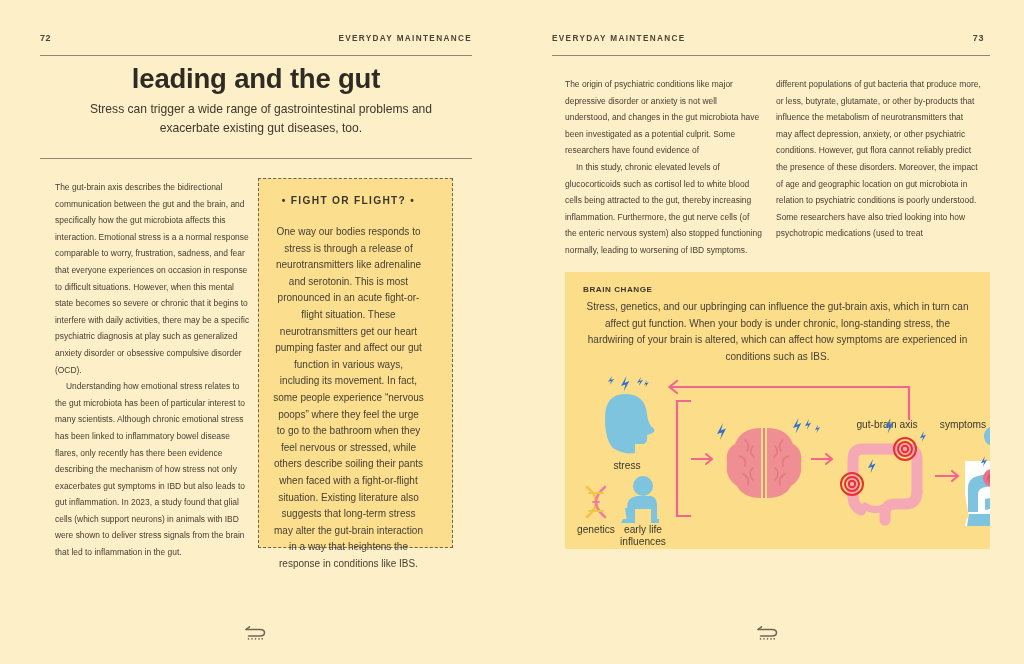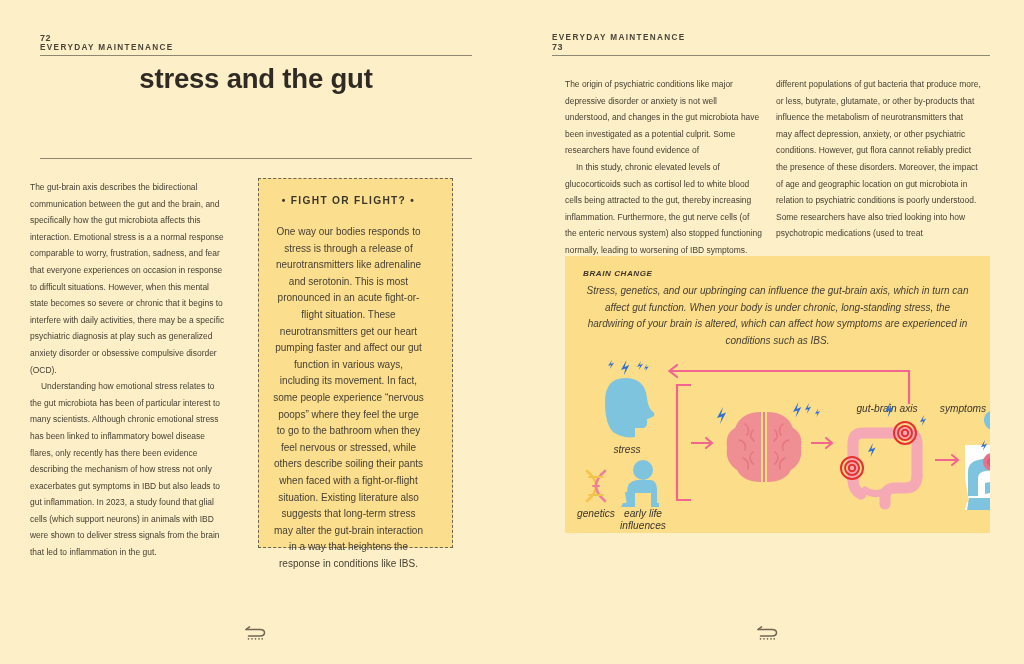--- a/index.html
+++ b/index.html
@@ -12,21 +12,21 @@
   .spread { position: relative; width: 1024px; height: 664px; display: flex; }
   .page { position: relative; width: 512px; height: 664px; background: #fdf0c8; }
 
   
   .runhead {
     position: absolute; top: 33px;
     display: flex; align-items: baseline;
     font-size: 8.2px; letter-spacing: 1.35px; font-weight: 700;
     color: #4a4438; text-transform: uppercase;
   }
-  .runhead-left { left: 40px; right: 40px; justify-content: space-between; flex-direction: column; }
+  .runhead-left { left: 40px; right: 40px; justify-content: space-between; }
   .folio { font-size: 9px; letter-spacing: 0.6px; font-weight: 600; color: #4a4438; }
 
   .rule {
     position: absolute; height: 1px; background: #6b6455; opacity: .75;
   }
 
   
   .title {
     position: absolute; left: 40px; right: 40px; top: 63px;
     text-align: center;
@@ -95,25 +95,26 @@
 
   <div class="page">
 
     <div class="runhead runhead-left">
       <span class="folio">72</span>
       <span>EVERYDAY MAINTENANCE</span>
     </div>
 
     <div class="rule" style="left:40px; right:40px; width:432px; top:55px;"></div>
 
-    <div class="title">stress and the gut</div>
+    <div class="title">leading and the gut</div>
+    <div class="subtitle">Stress can trigger a wide range of gastrointestinal problems and exacerbate existing gut diseases, too.</div>
 
     <div class="rule" style="left:40px; width:432px; top:158px;"></div>
 
-    <div class="bodycol" style="left:30px; width:197px; top:179px;">
+    <div class="bodycol" style="left:55px; width:197px; top:179px;">
       <p>The gut-brain axis describes the bidirectional communication between the gut and the brain, and specifically how the gut microbiota affects this interaction. Emotional stress is a a normal response comparable to worry, frustration, sadness, and fear that everyone experiences on occasion in response to difficult situations. However, when this mental state becomes so severe or chronic that it begins to interfere with daily activities, there may be a specific psychiatric diagnosis at play such as generalized anxiety disorder or obsessive compulsive disorder (OCD).</p>
       <p>Understanding how emotional stress relates to the gut microbiota has been of particular interest to many scientists. Although chronic emotional stress has been linked to inflammatory bowel disease flares, only recently has there been evidence describing the mechanism of how stress not only exacerbates gut symptoms in IBD but also leads to gut inflammation. In 2023, a study found that glial cells (which support neurons) in animals with IBD were shown to deliver stress signals from the brain that led to inflammation in the gut.</p>
     </div>
 
     <div class="dashbox" style="left:258px; top:178px; width:195px; height:370px;">
       <div class="dashbox-title">• FIGHT OR FLIGHT? •</div>
       <div class="dashbox-body">One way our bodies responds to stress is through a release of neurotransmitters like adrenaline and serotonin. This is most pronounced in an acute fight-or-flight situation. These neurotransmitters get our heart pumping faster and affect our gut function in various ways, including its movement. In fact, some people experience “nervous poops” where they feel the urge to go to the bathroom when they feel nervous or stressed, while others describe soiling their pants when faced with a fight-or-flight situation. Existing literature also suggests that long-term stress may alter the gut-brain interaction in a way that heightens the response in conditions like IBS.</div>
     </div>
 
     <div class="ornament">
@@ -144,21 +145,21 @@
 
     <div class="bodycol" style="left:53px; width:197px; top:76px;">
       <p>The origin of psychiatric conditions like major depressive disorder or anxiety is not well understood, and changes in the gut microbiota have been investigated as a potential culprit. Some researchers have found evidence of</p>
       <p>In this study, chronic elevated levels of glucocorticoids such as cortisol led to white blood cells being attracted to the gut, thereby increasing inflammation. Furthermore, the gut nerve cells (of the enteric nervous system) also stopped functioning normally, leading to worsening of IBD symptoms.</p>
     </div>
 
     <div class="bodycol" style="left:264px; width:205px; top:76px;">
       <p>different populations of gut bacteria that produce more, or less, butyrate, glutamate, or other by-products that influence the metabolism of neurotransmitters that may affect depression, anxiety, or other psychiatric conditions. However, gut flora cannot reliably predict the presence of these disorders. Moreover, the impact of age and geographic location on gut microbiota in relation to psychiatric conditions is poorly understood. Some researchers have also tried looking into how psychotropic medications (used to treat</p>
     </div>
 
-    <div class="panel" style="left:53px; top:256px; width:425px; height:277px;font-style:italic;">
+    <div class="panel" style="left:53px; top:272px; width:425px; height:277px;">
       <div class="panel-title">BRAIN CHANGE</div>
       <div class="panel-body">Stress, genetics, and our upbringing can influence the gut-brain axis, which in turn can affect gut function. When your body is under chronic, long-standing stress, the hardwiring of your brain is altered, which can affect how symptoms are experienced in conditions such as IBS.</div>
 
       <div class="diagram">
         <svg width="425" height="190" viewBox="0 0 425 190" aria-hidden="true">
 
           <g stroke="#f2658f" stroke-width="2.2" fill="none">
             <path d="M344 64 L344 31 L105 31"></path>
             <path d="M112 25 L104.5 31 L112 37" stroke-linecap="round"></path>
           </g>

